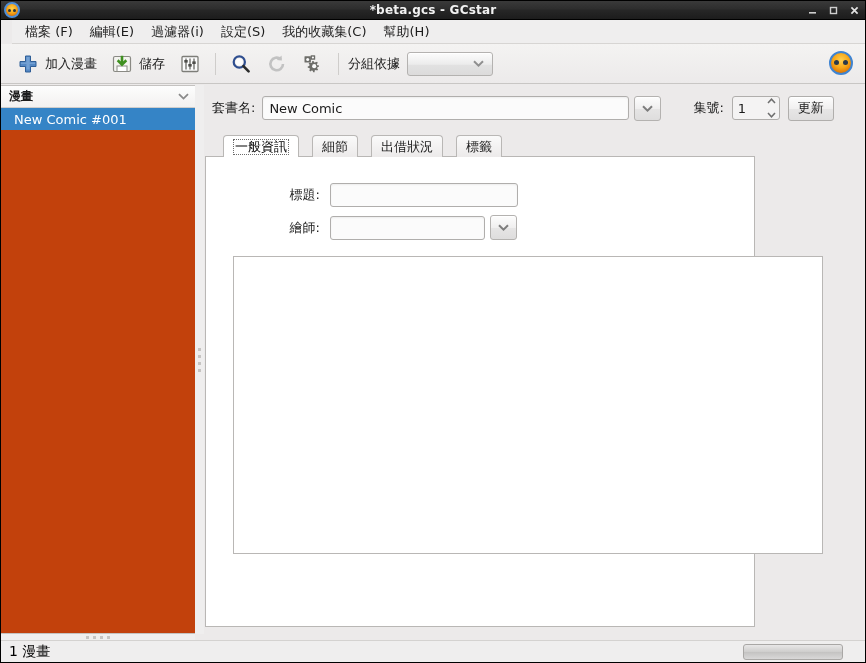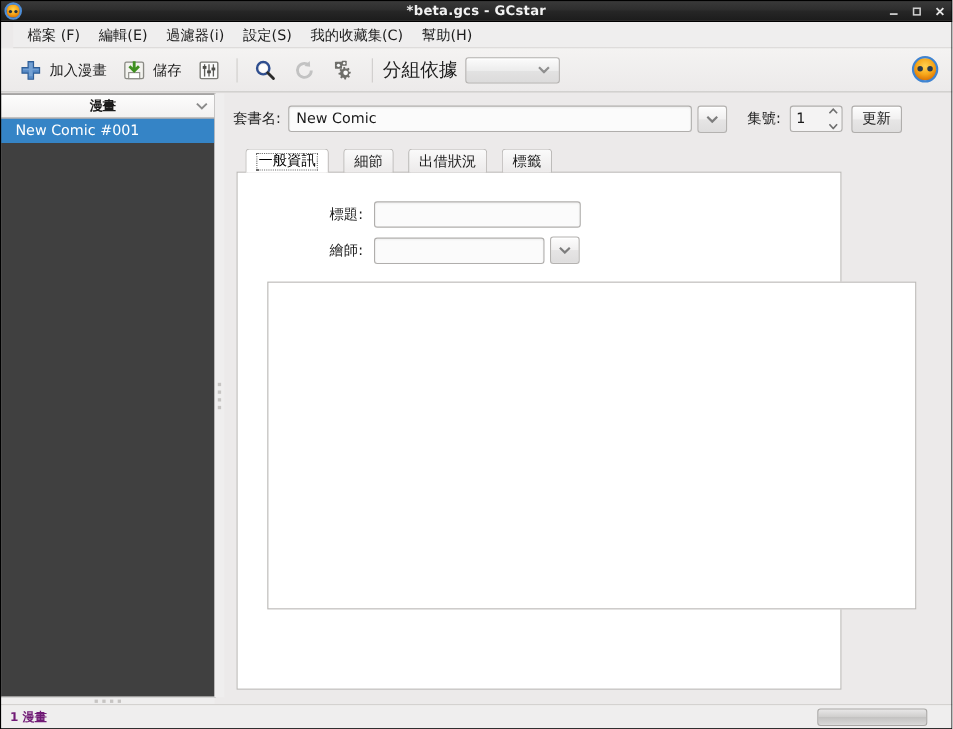--- a/index.html
+++ b/index.html
@@ -124,21 +124,21 @@
     cursor: default;
     white-space: nowrap;
   }
   .tb-label { font-size: 13px; color: #1c1c1c; }
   .tb-sep {
     width: 1px; height: 22px;
     background: #cfcdcb;
     margin: 0 7px;
   }
   .tb-icon { width: 22px; height: 22px; display: block; }
-  .groupby-label { font-size: 17px; color: #1c1c1c; margin: 0 7px 0 2px; white-space: nowrap; }
+  .groupby-label { font-size: 13px; color: #1c1c1c; margin: 0 7px 0 2px; white-space: nowrap; }
 
   .combo {
     height: 24px;
     width: 86px;
     border: 1px solid #b4b2b0;
     border-radius: 3px;
     background: linear-gradient(to bottom, #fcfcfc 0%, #ececec 52%, #e2e2e2 53%, #dcdbdb 100%);
     display: flex;
     align-items: center;
     justify-content: flex-end;
@@ -170,26 +170,25 @@
     top: 7px;
   }
   .logo-right::before { left: 3px; }
   .logo-right::after  { right: 3px; }
 
   
   .sidebar {
     position: absolute;
     left: 1px; top: 85px;
     width: 195px; height: 549px;
-    background: #404040;
+    background: #c2410c;
     border: 1px solid #c4c2c0;
     border-left: none;
     box-sizing: border-box;
     overflow: hidden;
-    text-align: center;
   }
   .sb-header {
     height: 22px;
     background: linear-gradient(to bottom, #fdfdfd 0%, #f2f1f0 100%);
     border-bottom: 1px solid #cfcdcb;
     display: flex;
     align-items: center;
     padding: 0 6px 0 8px;
     box-sizing: border-box;
     cursor: default;
@@ -368,21 +367,21 @@
     position: relative;
     z-index: 2;
   }
   .tab.active .tab-focus {
     border: 1px dotted #6b6b6b;
     padding: 0 1px;
     display: inline-block;
     line-height: 14px;
   }
   .tabpanel {
-    margin-left: 10px;
+    margin-left: 0;
     width: 550px;
     height: 471px;
     background: #ffffff;
     border: 1px solid #b9b7b5;
     box-sizing: border-box;
     position: relative;
     top: -1px;
   }
   .form {
     padding: 26px 0 0 0;
@@ -417,21 +416,21 @@
     position: absolute;
     left: 0; top: 640px;
     width: 866px; height: 22px;
     background: #efeeee;
     border-top: 1px solid #d4d2d0;
     box-sizing: border-box;
     display: flex;
     align-items: center;
     padding-left: 9px;
   }
-  .status-text { font-size: 11px; color: #701a75; font-weight: bold; }
+  .status-text { font-size: 14px; color: #000000; }
   .status-grip {
     position: absolute;
     right: 23px; top: 3px;
     width: 100px; height: 16px;
     border: 1px solid #a9a7a5;
     border-radius: 3px;
     background: linear-gradient(to bottom, #e8e7e7 0%, #cfcecd 48%, #c4c3c2 52%, #d9d8d8 100%);
     box-sizing: border-box;
   }
   .frame-edge {
@@ -583,21 +582,21 @@
   <div class="content">
 
     <div class="topline">
       <span class="fl-label">套書名:</span>
       <input class="txtfield series-input" type="text" value="New Comic" style="">
       <div class="combo-btn">
         <svg class="chev" viewBox="0 0 11 7">
           <path d="M1 1.2 L5.5 5.6 L10 1.2" fill="none" stroke="#7d7d7d" stroke-width="2"></path>
         </svg>
       </div>
-      <span class="fl-label" style="margin-left:18px;">集號:</span>
+      <span class="fl-label" style="margin-left:32px;">集號:</span>
       <div class="spin-wrap">
         <input class="spin-input" type="text" value="1" style="">
         <div class="spin-arrows">
           <svg width="9" height="6" viewBox="0 0 9 6">
             <path d="M1 5 L4.5 1.2 L8 5" fill="none" stroke="#6f6f6f" stroke-width="1.5"></path>
           </svg>
           <svg width="9" height="6" viewBox="0 0 9 6">
             <path d="M1 1 L4.5 4.8 L8 1" fill="none" stroke="#6f6f6f" stroke-width="1.5"></path>
           </svg>
         </div>

